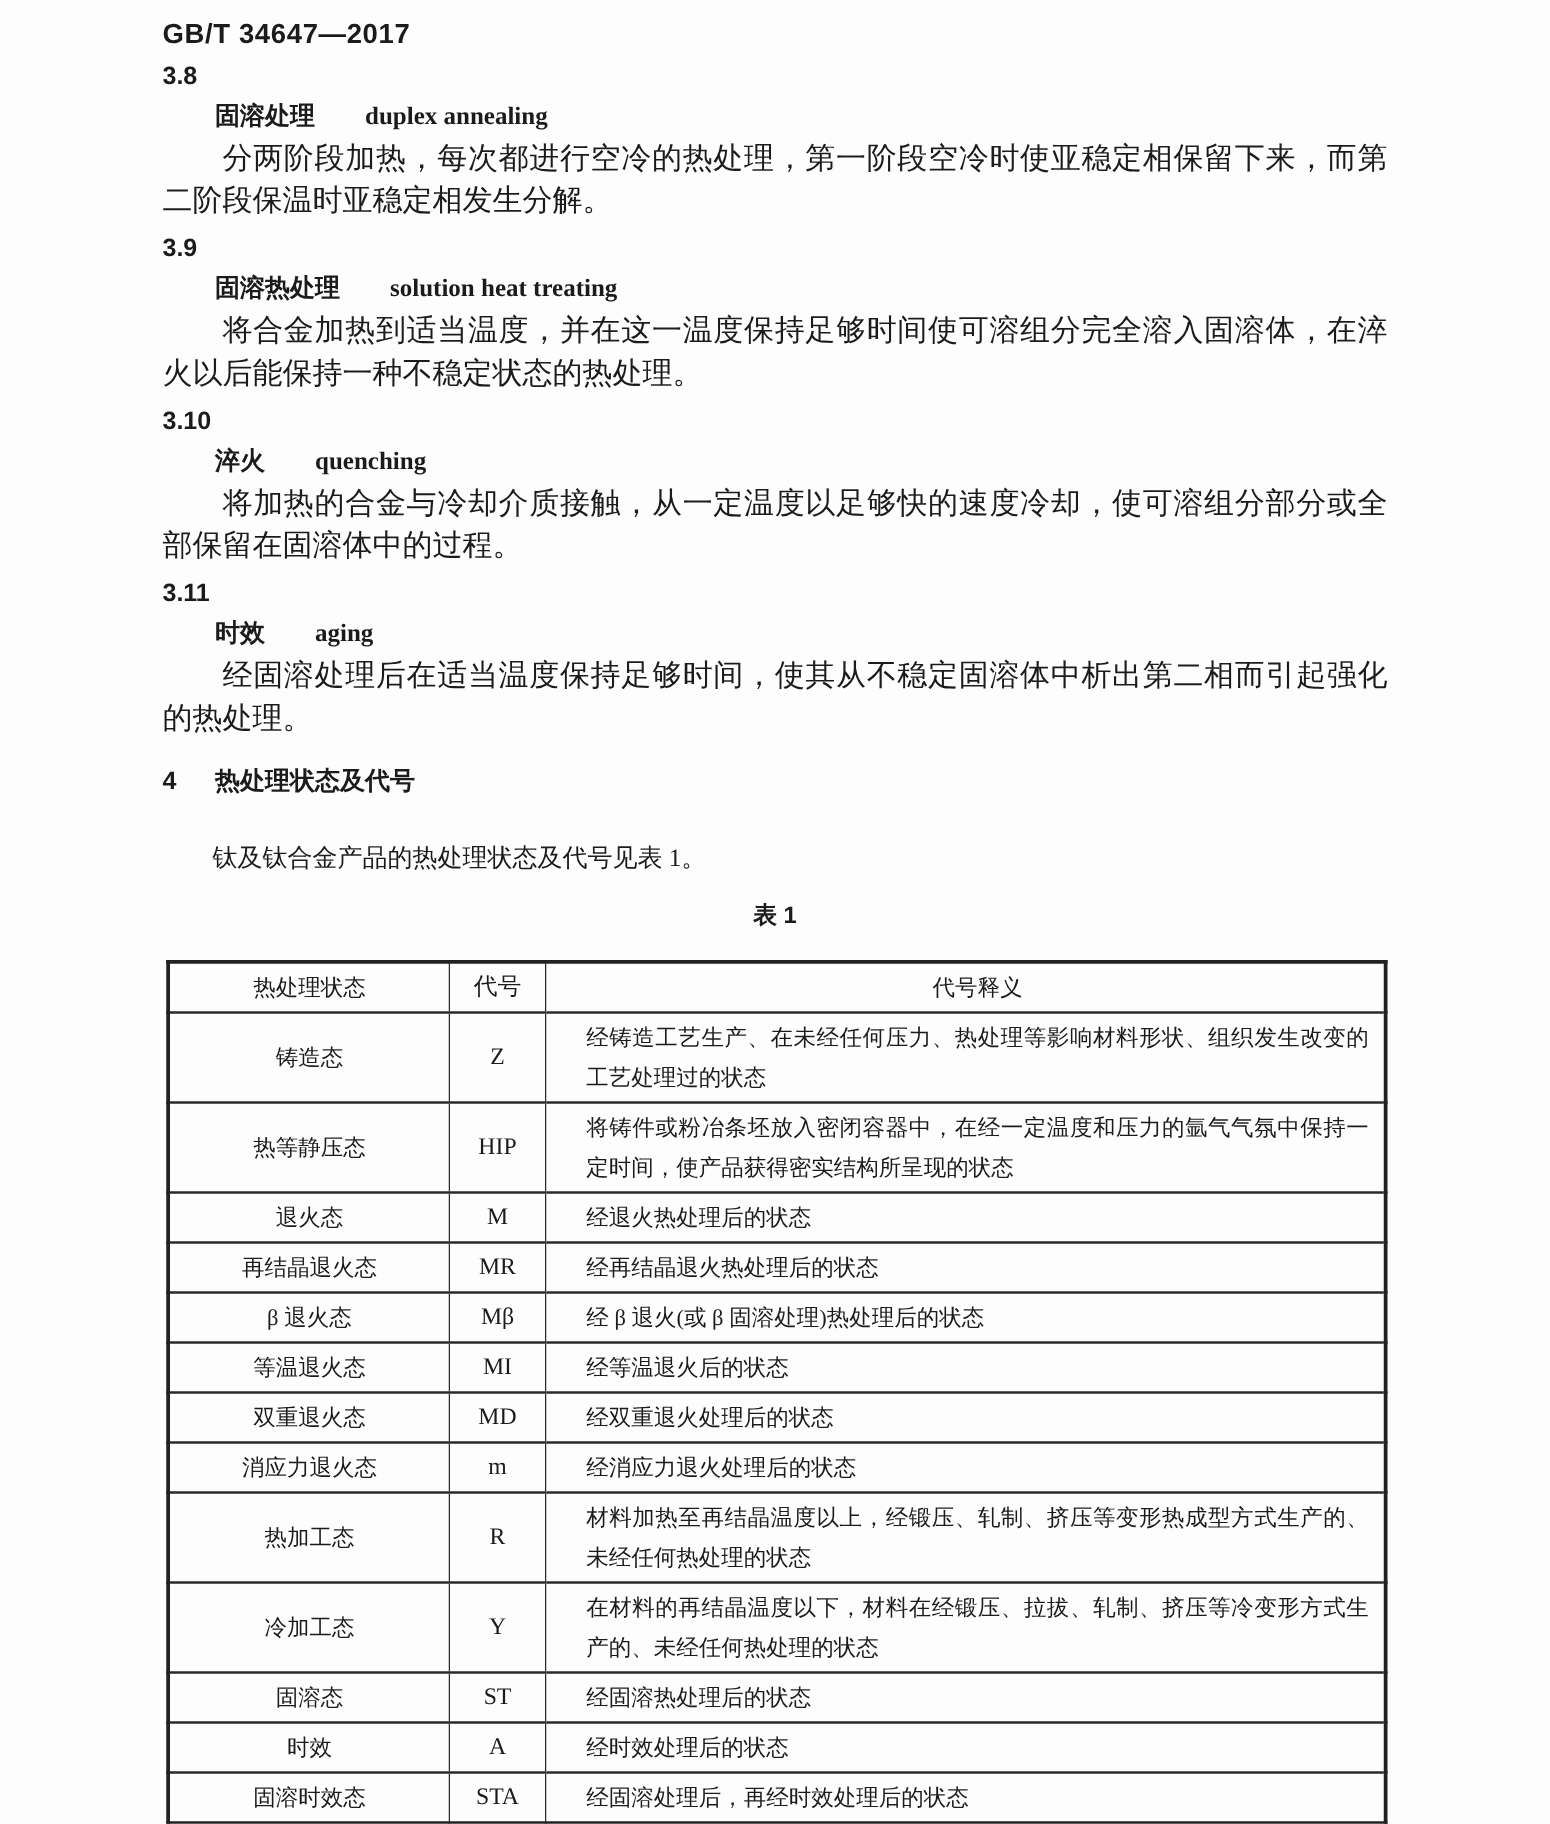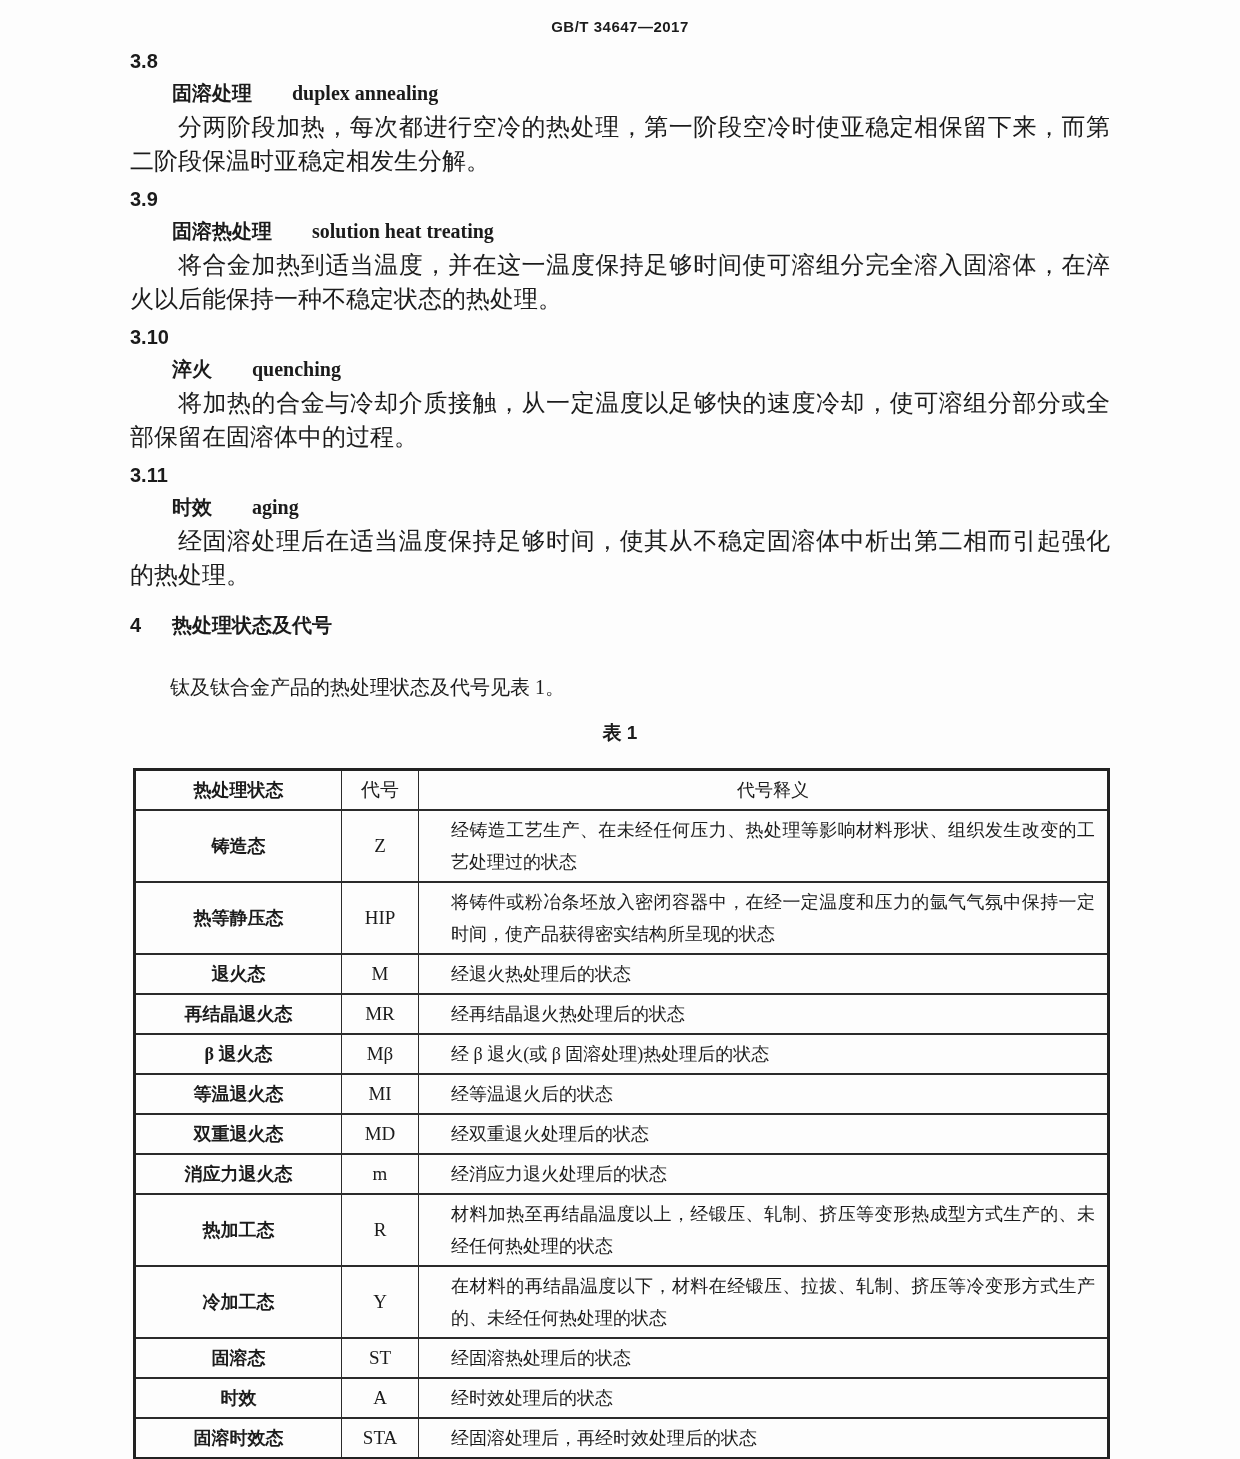--- a/index.html
+++ b/index.html
@@ -11,24 +11,23 @@
     font-family: "Liberation Serif", "DejaVu Serif", serif;
     overflow: hidden;
   }
   .page {
     width: 1240px; height: 1459px;
     padding: 14px 130px 0 130px;
   }
   .doc-header {
     font-family: "Liberation Sans", "DejaVu Sans", sans-serif;
     font-weight: bold;
-    font-size: 15px;
+    font-size: 22px;
     line-height: 26px;
     letter-spacing: 0.5px;
-    text-align: center;
   }
   .def { margin: 0; }
   .def-num {
     font-family: "Liberation Sans", "DejaVu Sans", sans-serif;
     font-size: 20px;
     line-height: 30px;
     margin-top: 28px;
     font-weight: bold;
   }
   .def:not(:first-of-type) .def-num { margin-top: 6px; }
@@ -80,21 +79,21 @@
   }
   table.t1 th, table.t1 td {
     border: 1px solid #2b2b2b;
     border-top-width: 2px;
     border-bottom-width: 2px;
     line-height: 32px;
     padding: 3px 4px;
     vertical-align: middle;
     font-weight: normal;
   }
-  table.t1 .c-state { width: 207px; text-align: center; font-weight: bold; }
+  table.t1 .c-state { width: 225px; text-align: center; }
   table.t1 .c-code  { width: 77px;  text-align: center; font-size: 19px; }
   table.t1 .c-mean  { text-align: left; padding-left: 32px; padding-right: 12px; text-align: justify; }
   table.t1 thead th { height: 40px; }
 </style>
 </head>
 <body>
 
 <div class="page">
 
   <div class="doc-header">GB/T 34647—2017</div>

